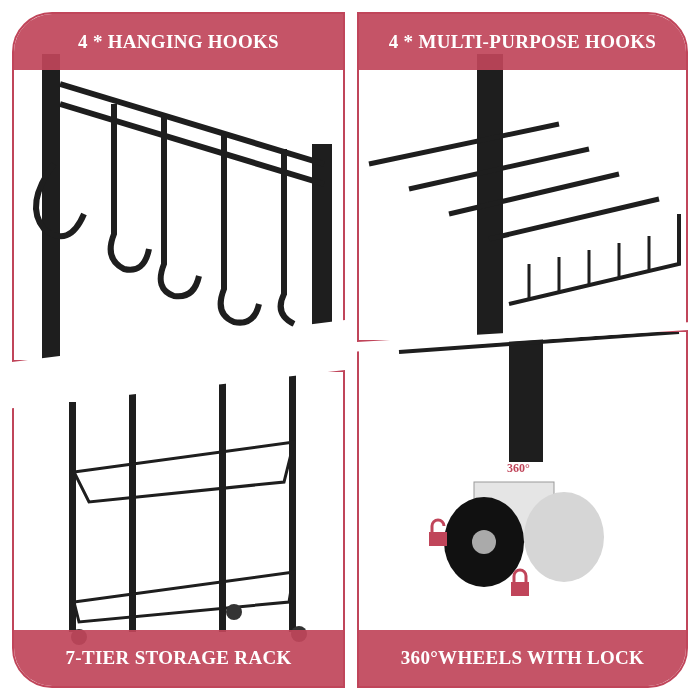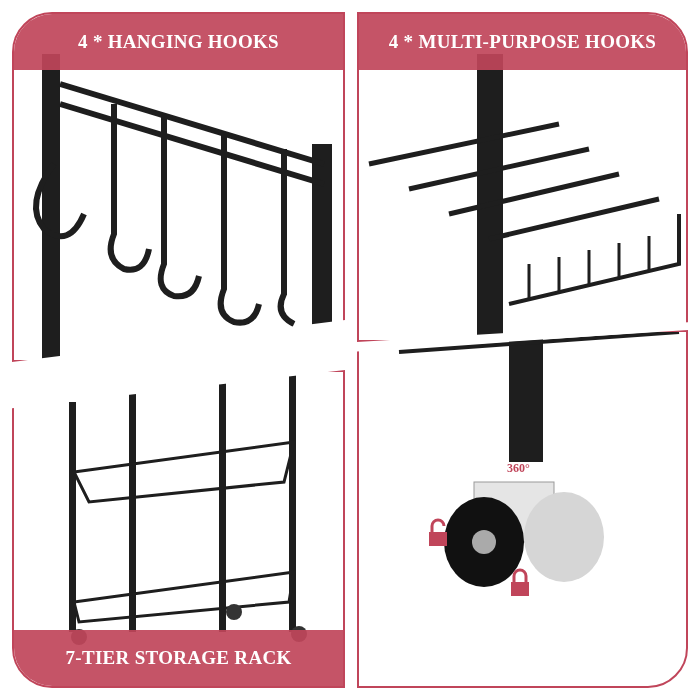--- a/index.html
+++ b/index.html
@@ -83,13 +83,14 @@
     <text x="148" y="140" font-size="12" font-weight="bold" fill="#c0455a">360°</text>
     <g fill="#c0455a">
       <rect x="70" y="200" width="18" height="14"></rect>
       <path d="M73 200 v-6 a6 6 0 0 1 12 0" fill="none" stroke="#c0455a" stroke-width="3"></path>
     </g>
     <g fill="#c0455a">
       <rect x="152" y="250" width="18" height="14"></rect>
       <path d="M155 250 v-6 a6 6 0 0 1 12 0 v6" fill="none" stroke="#c0455a" stroke-width="3"></path>
     </g>
   </svg>
+  <div class="banner bottom">360°WHEELS WITH LOCK</div>
 </div>
 
 </body></html>

